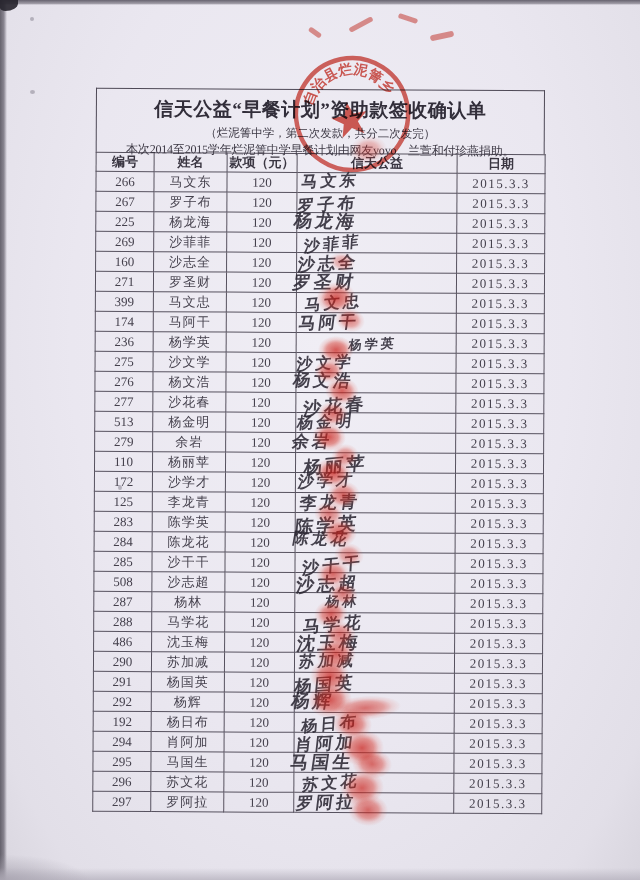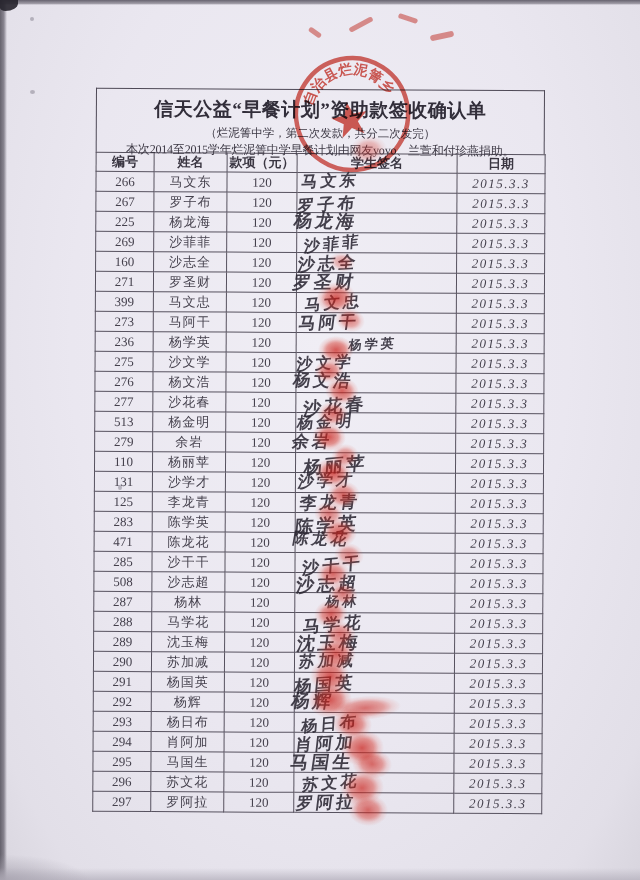--- a/index.html
+++ b/index.html
@@ -35,21 +35,21 @@
   table.sheet col.c1 { width:58px; } table.sheet col.c2 { width:73px; }
   table.sheet col.c3 { width:70px; } table.sheet col.c4 { width:160px; }
   table.sheet col.c5 { width:88px; }
   table.sheet th, table.sheet td { border:1px solid #57525f; padding:0; text-align:center;
     overflow:visible; }
   table.sheet { border:1.6px solid #4e4956; }
   table.sheet th { height:18px; font-size:13px; font-weight:bold; color:#3a3642; }
   table.sheet td { height:19px; font-size:13px; color:#45414d; }
   td.c-name { font-size:13px; letter-spacing:1px; color:#3e3a46; }
   td.c-id, td.c-amt { font-family:"Liberation Serif","DejaVu Serif",serif; color:#4a4652; }
-  td.c-date { font-size:11.5px; letter-spacing:1.5px; color:#4a4652;font-style:italic; }
+  td.c-date { font-size:11.5px; letter-spacing:1.5px; color:#4a4652; }
   td.c-sig { position:relative; }
   .sig { position:absolute; left:4px; top:-2px; white-space:nowrap;
     font-weight:bold; font-size:16px; letter-spacing:3px; color:#2c2834;
     transform: skewX(-9deg) rotate(-2deg); opacity:.88; z-index:2; }
 
   
   #fingerprints { position:absolute; left:0; top:0; width:640px; height:880px;
     pointer-events:none; z-index:5; }
   .blob { position:absolute; border-radius:50%; mix-blend-mode: multiply;
     background: radial-gradient(closest-side, rgba(201,28,20,.9), rgba(212,46,34,.6) 52%,
@@ -83,21 +83,21 @@
         <col class="c2">
         <col class="c3">
         <col class="c4">
         <col class="c5">
       </colgroup>
     <thead>
       <tr>
         <th>编号</th>
         <th>姓名</th>
         <th>款项（元）</th>
-        <th>学生签名</th>
+        <th>信天公益</th>
         <th>日期</th>
       </tr>
     </thead>
     <tbody id="rows-body">
   <tr>
     <td class="c-id">266</td>
     <td class="c-name">马文东</td>
     <td class="c-amt">120</td>
     <td class="c-sig">
       <span class="sig" style="left: 4px; top: -2px; font-size: 16px; transform: skewX(-9deg) rotate(-2deg);">马文东</span>
@@ -159,21 +159,21 @@
     <td class="c-id">399</td>
     <td class="c-name">马文忠</td>
     <td class="c-amt">120</td>
     <td class="c-sig">
       <span class="sig" style="left: 8px; top: 0px; font-size: 16px; transform: skewX(-9deg) rotate(-5deg);">马文忠</span>
     </td>
     <td class="c-date">2015.3.3</td>
   </tr>
 
   <tr>
-    <td class="c-id">273</td>
+    <td class="c-id">174</td>
     <td class="c-name">马阿干</td>
     <td class="c-amt">120</td>
     <td class="c-sig">
       <span class="sig" style="left: 2px; top: -2px; font-size: 17px; transform: skewX(-9deg) rotate(-2deg);">马阿干</span>
     </td>
     <td class="c-date">2015.3.3</td>
   </tr>
 
   <tr>
     <td class="c-id">236</td>
@@ -239,21 +239,21 @@
     <td class="c-id">110</td>
     <td class="c-name">杨丽苹</td>
     <td class="c-amt">120</td>
     <td class="c-sig">
       <span class="sig" style="left: 8px; top: 0px; font-size: 18px; transform: skewX(-9deg) rotate(-5deg);">杨丽苹</span>
     </td>
     <td class="c-date">2015.3.3</td>
   </tr>
 
   <tr>
-    <td class="c-id">131</td>
+    <td class="c-id">172</td>
     <td class="c-name">沙学才</td>
     <td class="c-amt">120</td>
     <td class="c-sig">
       <span class="sig" style="left: 2px; top: -2px; font-size: 16px; transform: skewX(-9deg) rotate(-2deg);">沙学才</span>
     </td>
     <td class="c-date">2015.3.3</td>
   </tr>
 
   <tr>
     <td class="c-id">125</td>
@@ -269,21 +269,21 @@
     <td class="c-id">283</td>
     <td class="c-name">陈学英</td>
     <td class="c-amt">120</td>
     <td class="c-sig">
       <span class="sig" style="left: 0px; top: 0px; font-size: 18px; transform: skewX(-9deg) rotate(-4deg);">陈学英</span>
     </td>
     <td class="c-date">2015.3.3</td>
   </tr>
 
   <tr>
-    <td class="c-id">471</td>
+    <td class="c-id">284</td>
     <td class="c-name">陈龙花</td>
     <td class="c-amt">120</td>
     <td class="c-sig">
       <span class="sig" style="left: -3px; top: -4px; font-size: 16px; transform: skewX(-9deg) rotate(1deg);">陈龙花</span>
     </td>
     <td class="c-date">2015.3.3</td>
   </tr>
 
   <tr>
     <td class="c-id">285</td>
@@ -319,21 +319,21 @@
     <td class="c-id">288</td>
     <td class="c-name">马学花</td>
     <td class="c-amt">120</td>
     <td class="c-sig">
       <span class="sig" style="left: 8px; top: 0px; font-size: 17px; transform: skewX(-9deg) rotate(-5deg);">马学花</span>
     </td>
     <td class="c-date">2015.3.3</td>
   </tr>
 
   <tr>
-    <td class="c-id">289</td>
+    <td class="c-id">486</td>
     <td class="c-name">沈玉梅</td>
     <td class="c-amt">120</td>
     <td class="c-sig">
       <span class="sig" style="left: 2px; top: -2px; font-size: 18px; transform: skewX(-9deg) rotate(-2deg);">沈玉梅</span>
     </td>
     <td class="c-date">2015.3.3</td>
   </tr>
 
   <tr>
     <td class="c-id">290</td>
@@ -359,21 +359,21 @@
     <td class="c-id">292</td>
     <td class="c-name">杨辉</td>
     <td class="c-amt">120</td>
     <td class="c-sig">
       <span class="sig" style="left: -3px; top: -4px; font-size: 18px; transform: skewX(-9deg) rotate(1deg);">杨辉</span>
     </td>
     <td class="c-date">2015.3.3</td>
   </tr>
 
   <tr>
-    <td class="c-id">293</td>
+    <td class="c-id">192</td>
     <td class="c-name">杨日布</td>
     <td class="c-amt">120</td>
     <td class="c-sig">
       <span class="sig" style="left: 7px; top: 1px; font-size: 16px; transform: skewX(-9deg) rotate(-6deg);">杨日布</span>
     </td>
     <td class="c-date">2015.3.3</td>
   </tr>
 
   <tr>
     <td class="c-id">294</td>

